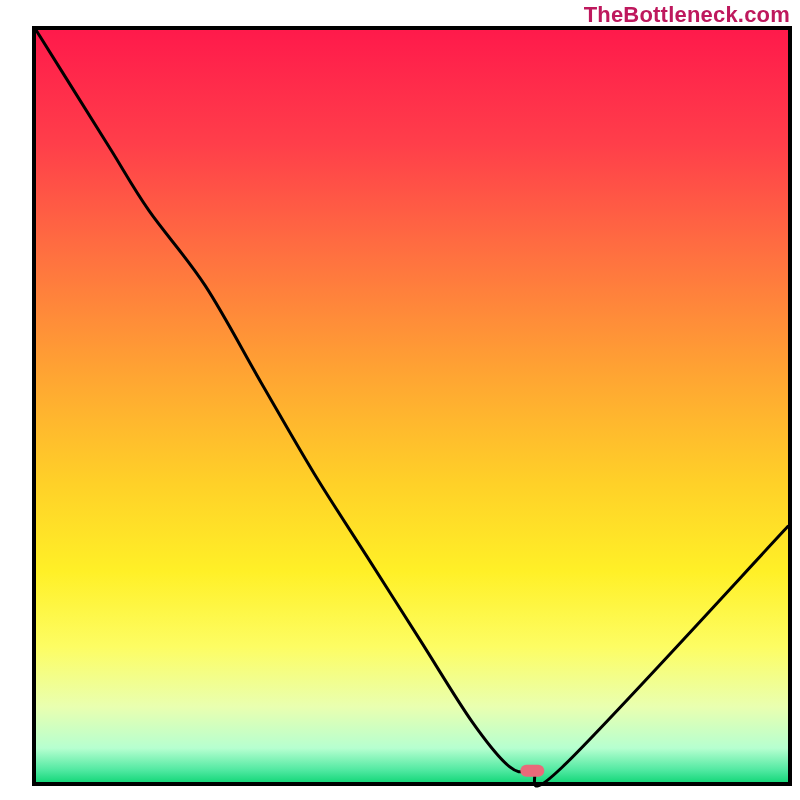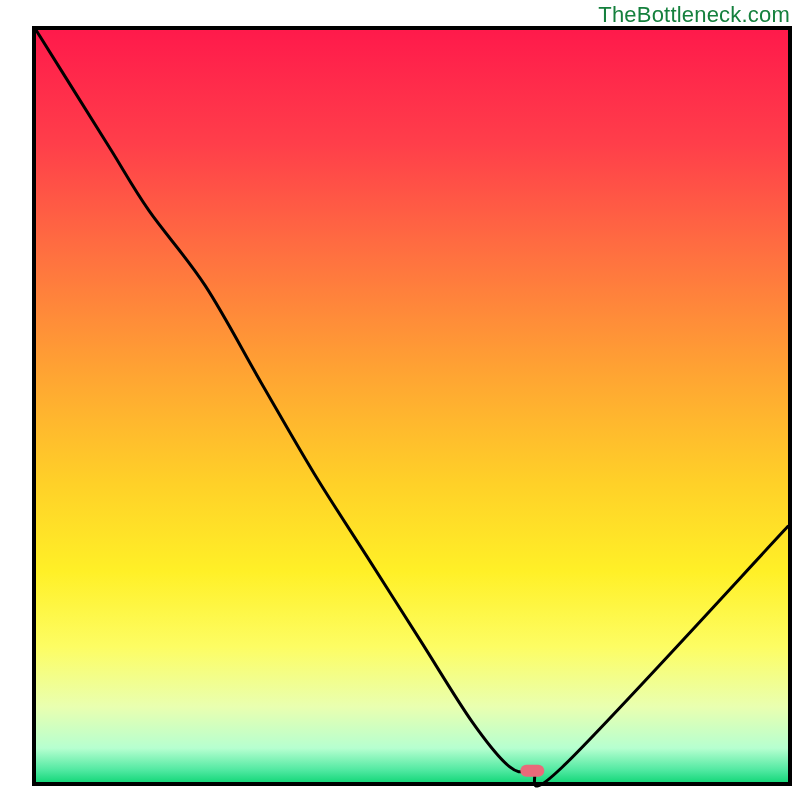--- a/index.html
+++ b/index.html
@@ -13,22 +13,22 @@
   .chart-wrap {
     position: relative;
     width: 800px;
     height: 800px;
   }
   .watermark {
     position: absolute;
     top: 2px;
     right: 10px;
     font-size: 22px;
-    font-weight: normal;
-    color: #15803d;
+    font-weight: bold;
+    color: #be185d;
     letter-spacing: 0.2px;
     z-index: 10;
   }
   svg.plot {
     position: absolute;
     top: 0;
     left: 0;
   }
 </style>
 </head>

